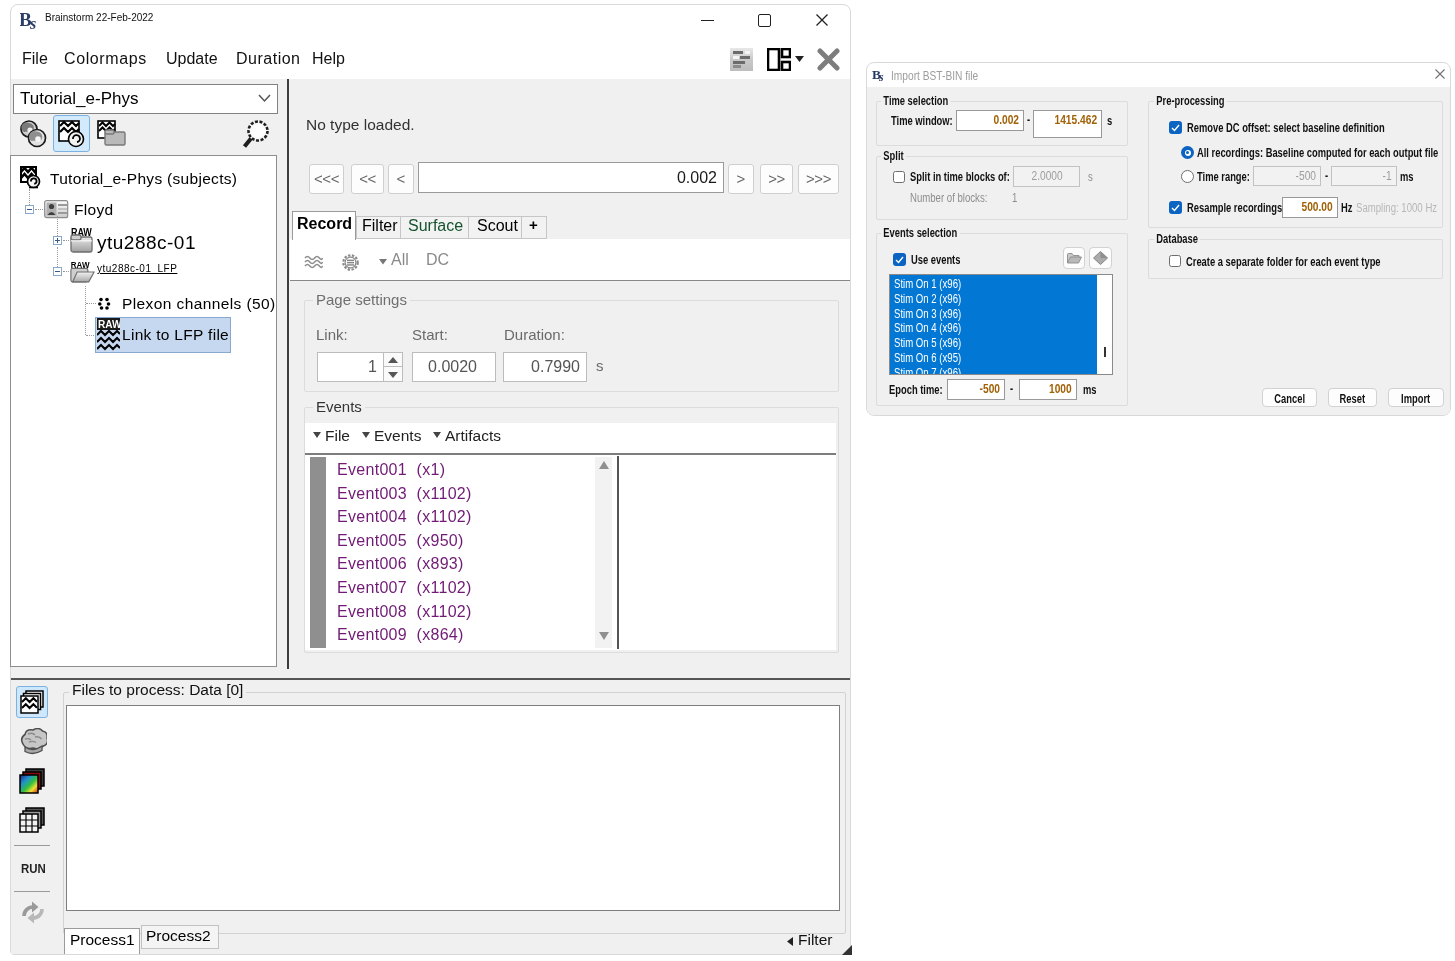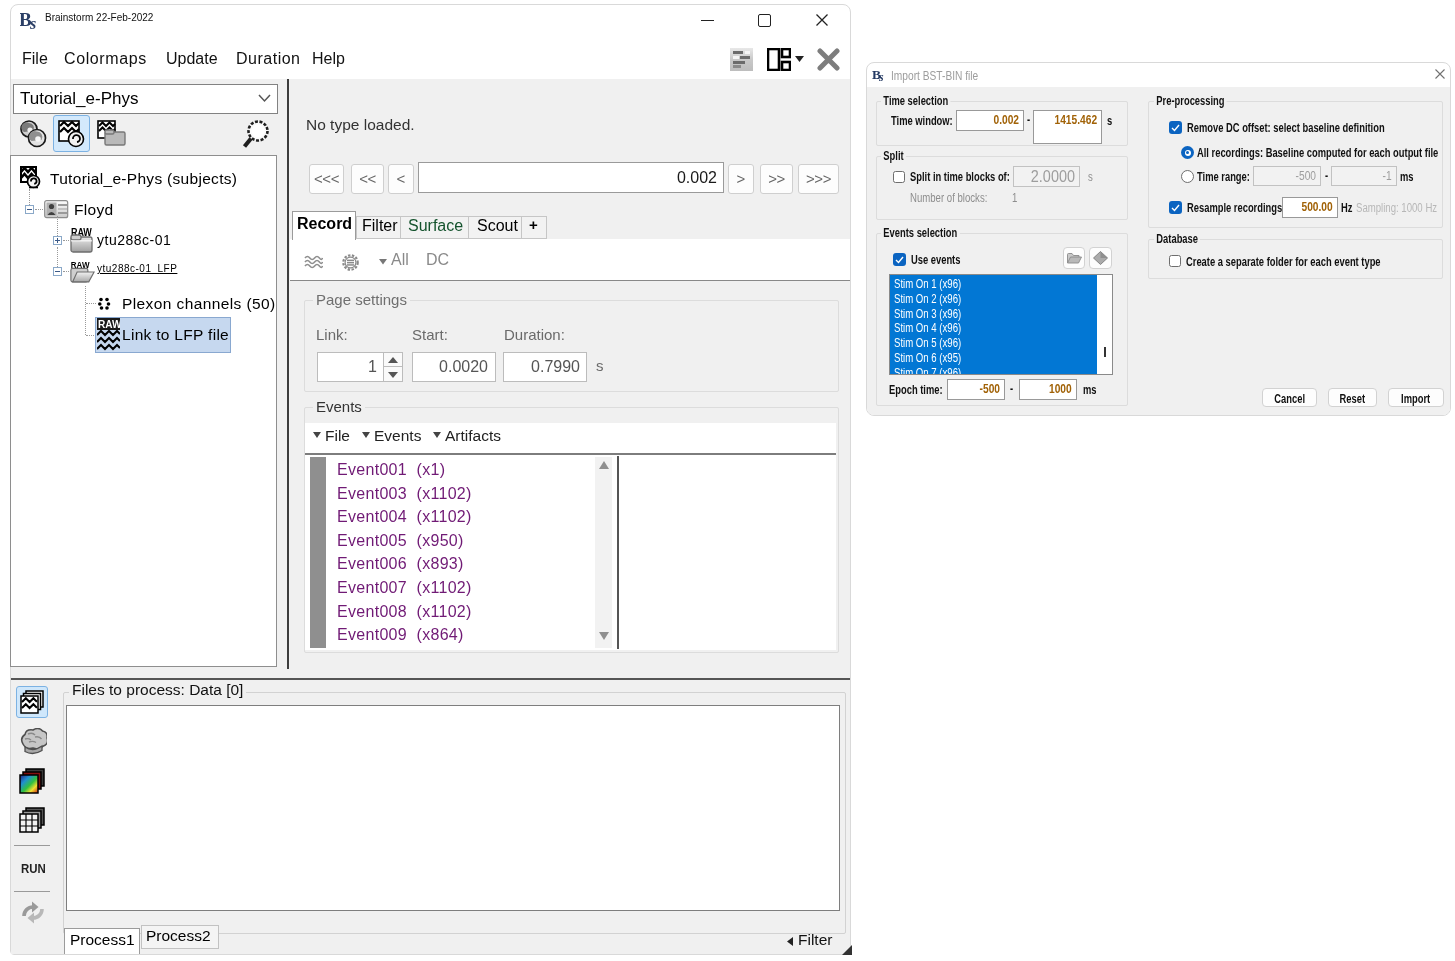--- a/index.html
+++ b/index.html
@@ -145,21 +145,21 @@
   <defs>
       <linearGradient id="fold" x1="0" y1="0" x2="0" y2="1">
         <stop offset="0" stop-color="#e9e9e9"></stop>
         <stop offset="1" stop-color="#9f9f9f"></stop>
       </linearGradient>
     </defs>
   <rect x="1" y="10" width="21" height="15" rx="2" fill="url(#fold)" stroke="#6e6e6e" stroke-width="1.3"></rect>
   <rect x="1" y="8" width="10" height="5" rx="2" fill="#cfcfcf" stroke="#6e6e6e" stroke-width="1.3"></rect>
   <rect x="1" y="13" width="21" height="1.5" fill="#fff" opacity="0.7"></rect>
 </svg>
-<div class="abs" style="left:97px;top:232px;font-size:14px;letter-spacing:0.5px;color:#000">ytu288c-01</div>
+<div class="abs" style="left:97px;top:232px;font-size:19px;letter-spacing:0.5px;color:#000">ytu288c-01</div>
 
 <div class="abs" style="left:53px;top:267px;width:9px;height:9px;background:#fff;border:1px solid #8aa8c8;box-sizing:border-box"></div>
 <div class="abs" style="left:55px;top:271px;width:5px;height:1.4px;background:#3b5a88"></div>
 <svg class="abs" style="left:70px;top:258px" width="25" height="28" viewBox="0 0 28 28">
   <text x="1" y="9" font-size="10" font-weight="bold" fill="#000" font-family="Liberation Sans,sans-serif" transform="scale(0.9,1)">RAW</text>
   <defs>
       <linearGradient id="fold2" x1="0" y1="0" x2="0" y2="1">
         <stop offset="0" stop-color="#f2f2f2"></stop>
         <stop offset="1" stop-color="#a8a8a8"></stop>
       </linearGradient>
@@ -243,21 +243,21 @@
 <div class="abs" style="left:504px;top:326px;font-size:15px;color:#6a6a6a">Duration:</div>
 <div class="abs" style="left:317px;top:352px;width:67px;height:30px;background:#fff;border:1px solid #bcbcbc;box-sizing:border-box;font-size:16px;color:#555;text-align:right;line-height:28px;padding-right:6px">1</div>
 <div class="abs" style="left:383px;top:352px;width:20px;height:30px;background:#fafafa;border:1px solid #bcbcbc;box-sizing:border-box"></div>
 <div class="abs" style="left:383px;top:366px;width:20px;height:1px;background:#bcbcbc"></div>
 <svg class="abs" style="left:388px;top:357px" width="10" height="7" viewBox="0 0 10 7">
     <path d="M5 0 L10 6 H0 Z" fill="#555"></path>
   </svg>
 <svg class="abs" style="left:388px;top:371px" width="10" height="7" viewBox="0 0 10 7">
     <path d="M5 7 L10 1 H0 Z" fill="#555"></path>
   </svg>
-<div class="abs" style="left:412px;top:352px;width:84px;height:30px;background:#fff;border:1px solid #bcbcbc;box-sizing:border-box;font-size:16px;color:#555;text-align:right;line-height:28px;padding-right:7px">0.0020</div>
+<div class="abs" style="left:412px;top:352px;width:84px;height:30px;background:#fff;border:1px solid #bcbcbc;box-sizing:border-box;font-size:16px;color:#555;text-align:right;line-height:28px;padding-right:18px">0.0020</div>
 <div class="abs" style="left:503px;top:352px;width:84px;height:30px;background:#fff;border:1px solid #bcbcbc;box-sizing:border-box;font-size:16px;color:#555;text-align:right;line-height:28px;padding-right:6px">0.7990</div>
 <div class="abs" style="left:596px;top:357px;font-size:15px;color:#6a6a6a">s</div>
 
 <div class="abs gb" style="left:304px;top:407px;width:533px;height:244px"></div>
 <div class="abs gbl" style="left:313px;top:401px;font-size:15px;color:#333">Events</div>
 <div class="abs" style="left:305px;top:423px;width:531px;height:227px;background:#fff"></div>
 <svg class="abs" style="left:313px;top:432px" width="9" height="8" viewBox="0 0 9 8">
     <path d="M0 0 h8 l-4 6 z" fill="#444"></path>
   </svg>
 <div class="abs" style="left:325px;top:427px;font-size:15.5px;color:#222">File</div>
@@ -354,28 +354,28 @@
 <div class="abs dg" style="left:891px;top:69px;color:#9d9d9d;transform:scaleX(0.85)">Import BST-BIN file</div>
 <svg class="abs" style="left:1435px;top:69px" width="10" height="10" viewBox="0 0 10 10">
   <path d="M0.5 0.5 L9.5 9.5 M9.5 0.5 L0.5 9.5" stroke="#707070" stroke-width="1.1"></path>
 </svg>
 
 <div class="abs gb" style="left:876px;top:101px;width:250px;height:43px"></div>
 <div class="abs gbl d" style="left:881px;top:95px">Time selection</div>
 <div class="abs d" style="left:891px;top:114px">Time window:</div>
 <div class="abs fld" style="left:956px;top:110px;width:68px;height:21px;line-height:19px;padding-right:4px"><span class="n">0.002</span></div>
 <div class="abs d" style="left:1027px;top:113px">-</div>
-<div class="abs fld" style="left:1033px;top:110px;width:69px;height:34px;line-height:19px;padding-right:4px"><span class="n">1415.462</span></div>
+<div class="abs fld" style="left:1033px;top:110px;width:69px;height:28px;line-height:19px;padding-right:4px"><span class="n">1415.462</span></div>
 <div class="abs d" style="left:1107px;top:114px">s</div>
 
 <div class="abs gb" style="left:876px;top:156px;width:250px;height:62px"></div>
 <div class="abs gbl d" style="left:881px;top:150px">Split</div>
 <div class="abs" style="left:893px;top:171px;width:12px;height:12px;background:#fff;border:1px solid #6e6e6e;border-radius:2.5px;box-sizing:border-box"></div>
 <div class="abs d" style="left:910px;top:170px">Split in time blocks of:</div>
-<div class="abs" style="left:1013px;top:166px;width:67px;height:21px;background:#f2f2f2;border:1px solid #c2c2c2;box-sizing:border-box;font-size:17px;color:#9d9d9d;text-align:right;line-height:19px;padding-right:4px"><span class="n">2.0000</span></div>
+<div class="abs" style="left:1013px;top:166px;width:67px;height:21px;background:#f2f2f2;border:1px solid #c2c2c2;box-sizing:border-box;font-size:12px;color:#9d9d9d;text-align:center;line-height:19px;padding-right:4px"><span class="n">2.0000</span></div>
 <div class="abs dg" style="left:1088px;top:170px;color:#8d8d8d">s</div>
 <div class="abs dg" style="left:910px;top:191px;color:#8d8d8d">Number of blocks:</div>
 <div class="abs dg" style="left:1012px;top:191px;color:#8d8d8d">1</div>
 
 <div class="abs gb" style="left:876px;top:233px;width:250px;height:171px"></div>
 <div class="abs gbl d" style="left:881px;top:227px">Events selection</div>
 <div class="abs" style="left:893px;top:253px;width:13px;height:13px;background:#0b64c1;border-radius:3px"></div>
 <svg class="abs" style="left:895px;top:256px" width="9" height="8" viewBox="0 0 9 8">
     <path d="M1 4 L3.5 6.5 L8 1" stroke="#fff" stroke-width="1.4" fill="none"></path>
   </svg>

